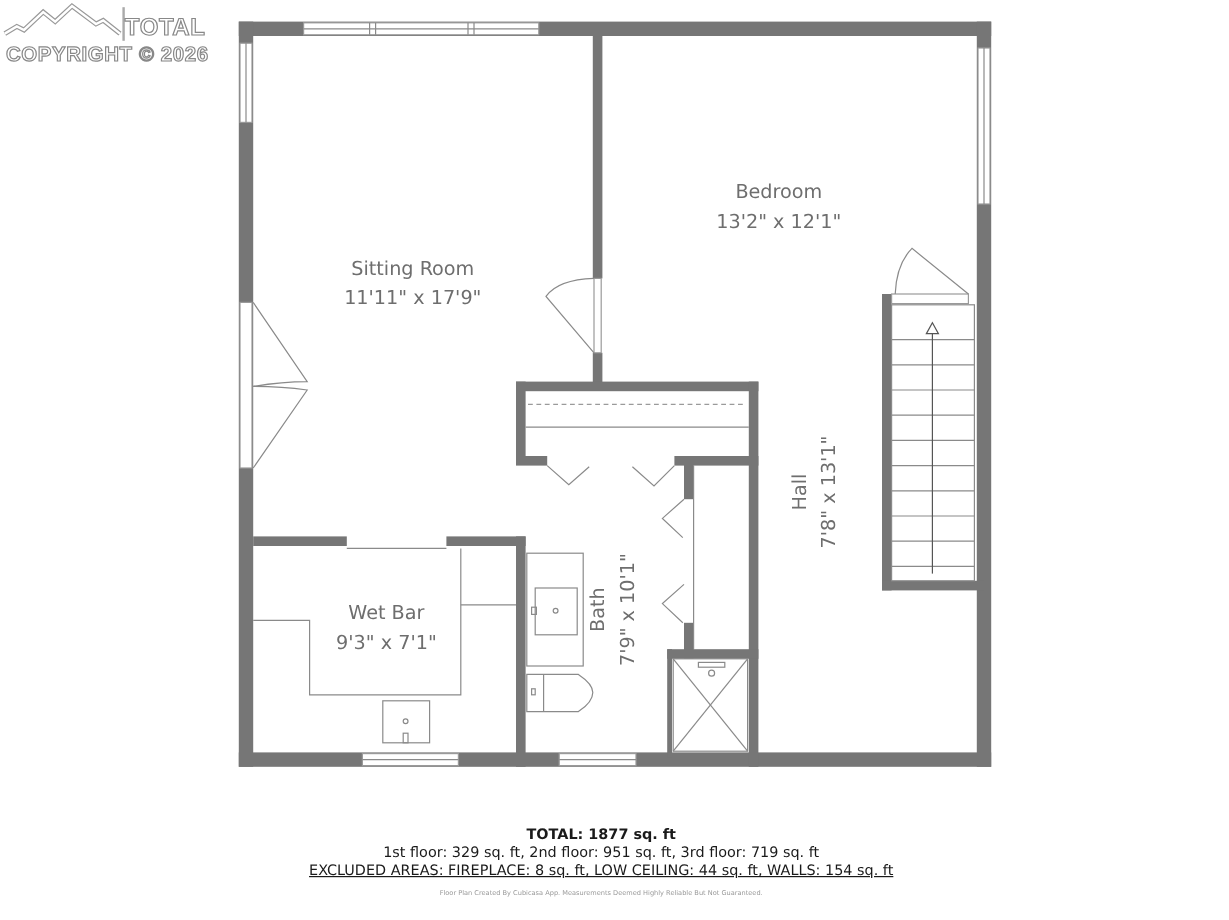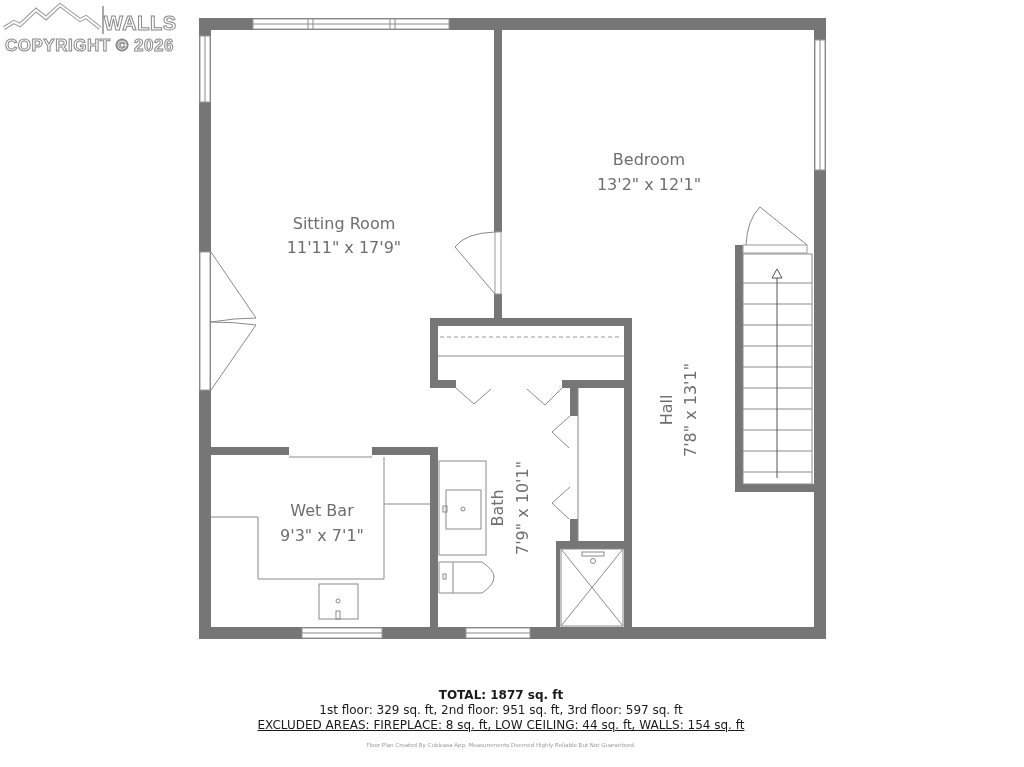--- a/index.html
+++ b/index.html
@@ -173,20 +173,20 @@
     <text class="room-label" x="0" y="0">7'8" x 13'1"</text>
   </g>
 </svg>
 
 <div class="logo">
   <svg width="100" height="34" viewBox="0 0 100 34" style="position:absolute;left:0;top:0">
     <path d="M2 26 L12 20 L18 23 L34 8 L44 16 L58 3 L78 18 L84 15 L98 26" fill="none" stroke="#999" stroke-width="4"></path>
     <path d="M2 26 L12 20 L18 23 L34 8 L44 16 L58 3 L78 18 L84 15 L98 26" fill="none" stroke="#fff" stroke-width="2"></path>
   </svg>
   <div style="position:absolute;left:100px;top:4px;width:2px;height:28px;background:#aaa"></div>
-  <div class="logo-text">WALLS</div>
+  <div class="logo-text">TOTAL</div>
   <div class="logo-copy">COPYRIGHT © 2026</div>
 </div>
 
 <div class="footer f-total">TOTAL: 1877 sq. ft</div>
-<div class="footer f-floors">1st floor: 329 sq. ft, 2nd floor: 951 sq. ft, 3rd floor: 597 sq. ft</div>
+<div class="footer f-floors">1st floor: 329 sq. ft, 2nd floor: 951 sq. ft, 3rd floor: 719 sq. ft</div>
 <div class="footer f-excl">EXCLUDED AREAS: FIREPLACE: 8 sq. ft, LOW CEILING: 44 sq. ft, WALLS: 154 sq. ft</div>
 <div class="footer f-note">Floor Plan Created By Cubicasa App. Measurements Deemed Highly Reliable But Not Guaranteed.</div>
 
 </body></html>

